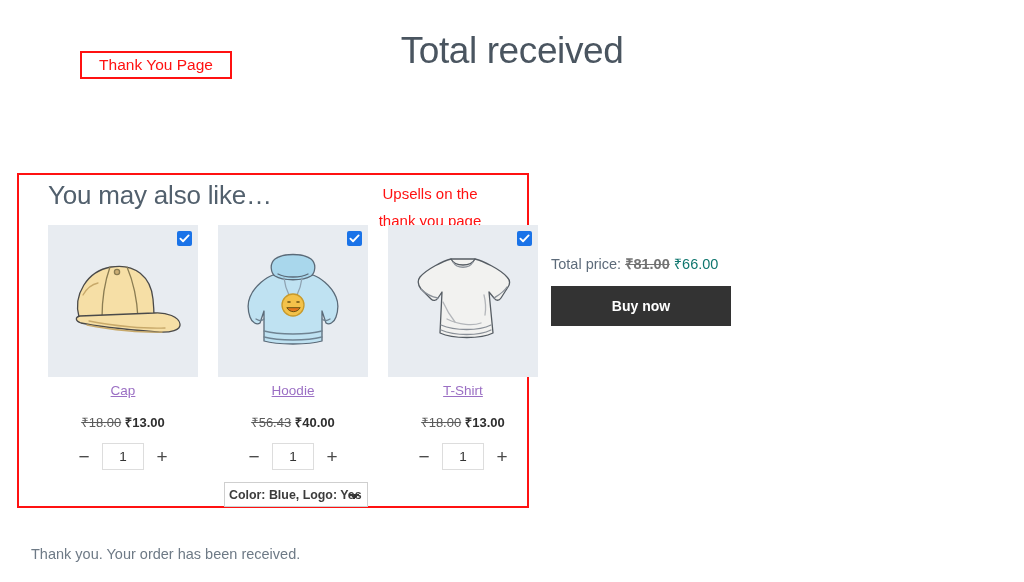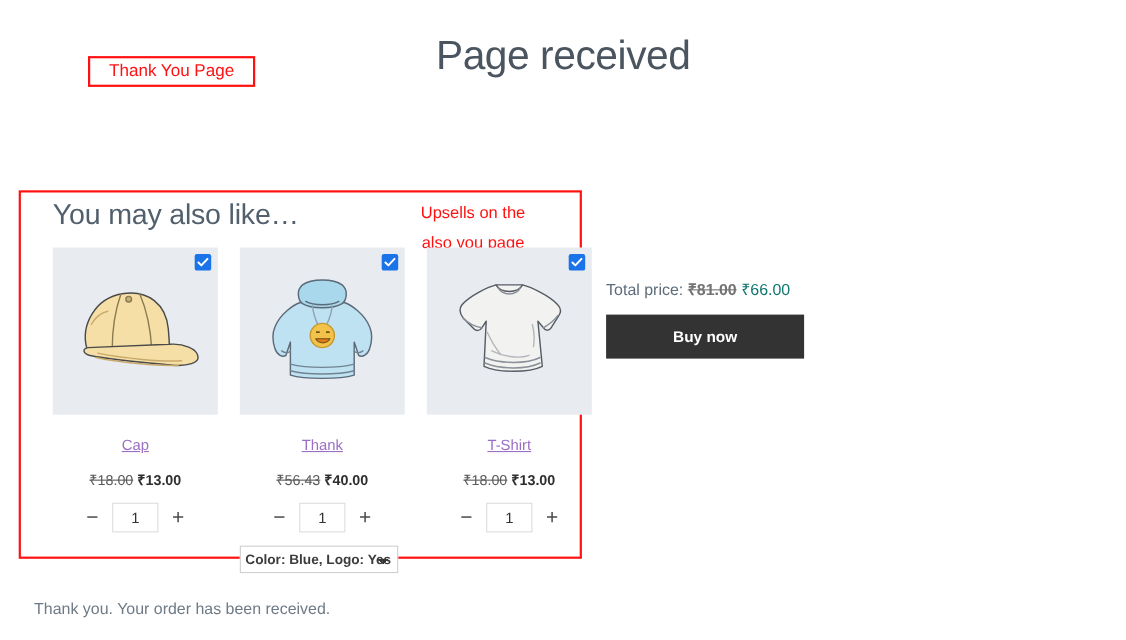--- a/index.html
+++ b/index.html
@@ -71,21 +71,21 @@
     position: absolute; top: 6px; right: 6px;
     width: 15px; height: 15px;
     background: #1a73e8;
     border-radius: 2px;
     display: flex; align-items: center; justify-content: center;
   }
   .chk svg { width: 11px; height: 11px; }
 
   .p-title {
     text-align: center;
-    margin-top: 20px;
+    margin-top: 6px;
     font-size: 13.5px;
     color: #9b6fc4;
     text-decoration: underline;
     line-height: 16px;
   }
   .p-price {
     text-align: center;
     margin-top: 16px;
     font-size: 13px;
     color: #4b4b4b;
@@ -108,21 +108,21 @@
   .qty-input {
     width: 42px; height: 27px;
     border: 1px solid #dddddd;
     background: #fff;
     text-align: center;
     font-size: 13.5px;
     color: #333;
     font-family: "Liberation Sans", sans-serif;
   }
 
-  .variant-row { display:flex; justify-content:flex-start; margin-top: 12px; }
+  .variant-row { display:flex; justify-content:flex-end; margin-top: 12px; }
   .variant-select {
     width: 144px; height: 25px;
     border: 1px solid #cfcfcf;
     background: #fff;
     font-size: 12.4px;
     font-weight: bold;
     color: #3c3c3c;
     padding: 0 4px;
     font-family: "Liberation Sans", sans-serif;
     -webkit-appearance: none; appearance: none;
@@ -160,30 +160,30 @@
   .received-note {
     position: absolute; left: 31px; top: 546px;
     font-size: 14.5px; color: #6e7a86;
   }
 </style>
 </head>
 <body>
 
 <div class="page">
 
-  <div class="page-title">Page received</div>
+  <div class="page-title">Total received</div>
 
   <div class="anno-box" id="anno-thankyou">
     <span>Thank You Page</span>
   </div>
 
   <div id="anno-upsell-region"></div>
 
   <div class="anno-text" id="anno-upsells">Upsells on the
-also you page</div>
+thank you page</div>
 
   <div class="upsell-wrap">
     <div class="upsell-heading">You may also like…</div>
 
     <div class="products">
 
       <div class="product">
         <div class="thumb">
           <span class="chk">
             <svg viewBox="0 0 12 12" aria-hidden="true">
@@ -232,21 +232,21 @@
               <path d="M27 86 C42 90 70 90 85 86" fill="none" stroke="#6f8392"></path>
               <path d="M27 92 C42 96 70 96 85 92" fill="none" stroke="#6f8392"></path>
               <path d="M19 74 C22 76 25 76 27 74" fill="none" stroke="#6f8392"></path>
               <path d="M85 74 C87 76 90 76 93 74" fill="none" stroke="#6f8392"></path>
               <circle cx="56" cy="60" r="11" fill="#f3c24a" stroke="#c79a2c"></circle>
               <path d="M51 57 L53 57 M60 57 L62 57" stroke="#6b5212" stroke-width="1.6"></path>
               <path d="M50 63 C53 68 60 68 63 63 Z" fill="#e2761b" stroke="#6b5212" stroke-width="1"></path>
             </g>
           </svg>
         </div>
-        <div class="p-title">Thank</div>
+        <div class="p-title">Hoodie</div>
         <div class="p-price">
           <span class="old">₹56.43</span>
           <span class="new">₹40.00</span>
         </div>
         <div class="qty">
           <button class="qty-btn">−</button>
           <input class="qty-input" value="1" style="">
           <button class="qty-btn">+</button>
         </div>
         <div class="variant-row">

